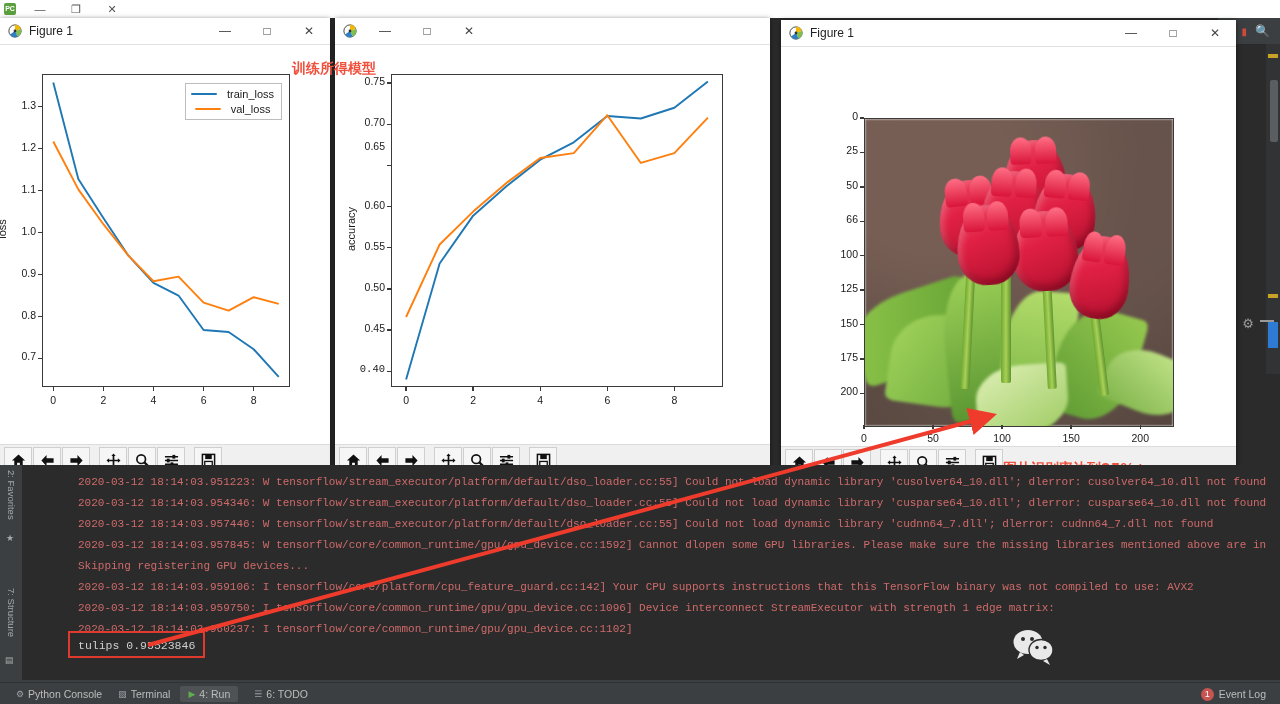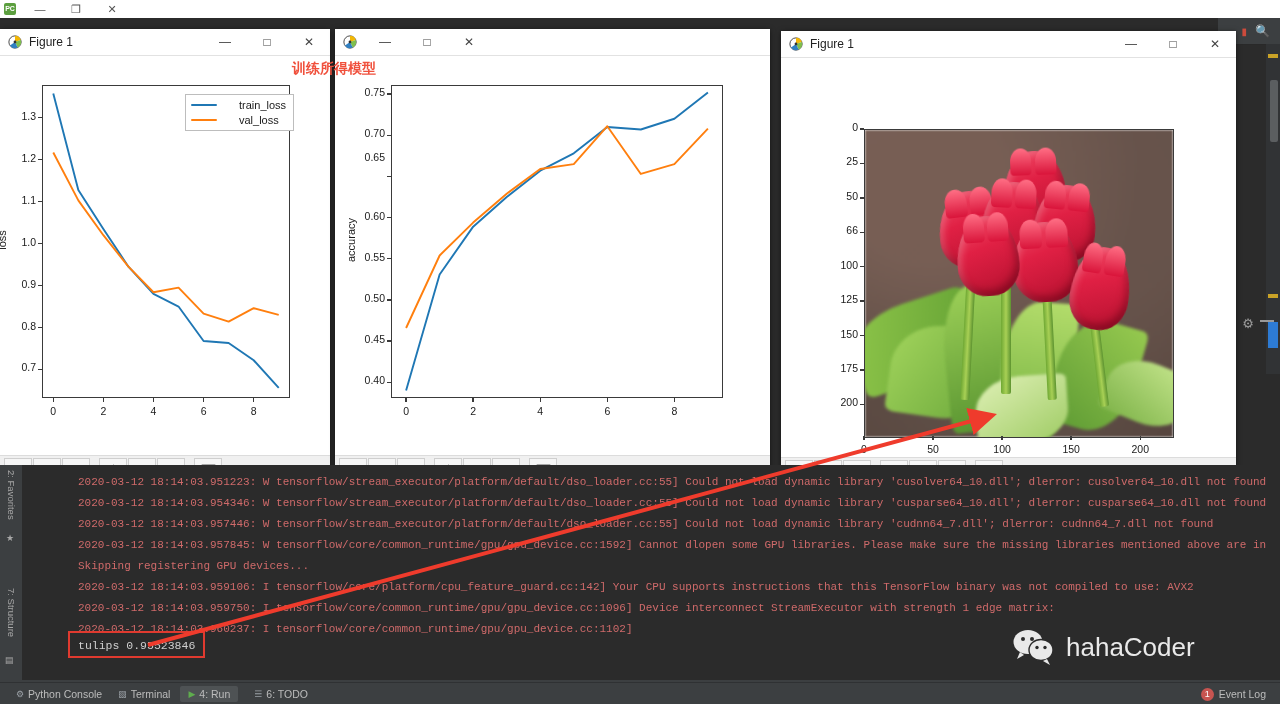--- a/index.html
+++ b/index.html
@@ -48,21 +48,21 @@
     position:absolute;right:2px;top:36px;width:8px;height:62px;background:#5b5e60;border-radius:2px;
   }
   #ide-gear{
     position:absolute;right:26px;top:316px;font-size:13px;color:#9a9a9a;
   }
   #ide-minus{
     position:absolute;right:6px;top:320px;width:14px;height:2px;background:#9a9a9a;
   }
 
   
-  .figwin{position:absolute;background:#fef9c3;box-shadow:0 1px 5px rgba(0,0,0,.55);margin-top:11px;}
+  .figwin{position:absolute;background:#fef9c3;box-shadow:0 1px 5px rgba(0,0,0,.55);}
   .figwin .titlebar{
     height:26px;background:#ffffff;border-bottom:1px solid #e2e2e2;
     display:flex;align-items:center;padding-left:8px;
   }
   .figwin .titlebar .mpl-icon{
     width:14px;height:14px;margin-right:7px;flex:0 0 auto;
   }
   .figwin .titlebar .t-txt{font-size:12px;color:#222;flex:1 1 auto;white-space:nowrap;}
   .figwin .titlebar .ctrl{
     width:42px;height:26px;line-height:26px;text-align:center;font-size:12px;color:#444;
@@ -83,21 +83,21 @@
     position:absolute;font-size:11px;color:#1a1a1a;
     transform-origin:center center;transform:rotate(-90deg);white-space:nowrap;
   }
   .tick-y{position:absolute;font-size:10.5px;color:#1a1a1a;text-align:right;white-space:nowrap;}
   .tick-x{position:absolute;font-size:10.5px;color:#1a1a1a;text-align:center;white-space:nowrap;}
   .tickmark{position:absolute;background:#3a3a3a;}
   .legendbox{
     position:absolute;background:#fff;border:1px solid #bdbdbd;
     padding:4px 7px 4px 5px;display:flex;flex-direction:column;gap:3px;
   }
-  .legendbox .lgrow{display:flex;align-items:center;gap:22px;}
+  .legendbox .lgrow{display:flex;align-items:center;gap:10px;justify-content:center;}
   .legendbox .lgline{width:26px;height:2.3px;border-radius:1px;}
   .legendbox .lgtxt{font-size:11px;color:#1a1a1a;white-space:nowrap;}
 
   
   #flower-img{position:absolute;border:1px solid #3a3a3a;overflow:hidden;}
   .fl-bg{position:absolute;inset:0;
      background:
        radial-gradient(circle at 20% 18%, rgba(120,95,85,.95) 0 22%, rgba(0,0,0,0) 60%),
        radial-gradient(circle at 78% 30%, rgba(104,84,76,.9) 0 24%, rgba(0,0,0,0) 62%),
        radial-gradient(circle at 46% 72%, rgba(96,80,72,.85) 0 28%, rgba(0,0,0,0) 64%),
@@ -318,21 +318,21 @@
   </div>
   <div class="canvas" style="height:399px;">
     <div class="axes-frame" id="ax2" style="left:56px;top:29px;width:332px;height:313px;"></div>
     <svg id="svg2" style="position:absolute;left:56px;top:29px;" width="332" height="313">
         <polyline points="15.09,305.59 48.63,189.45 82.16,141.67 115.70,112.02 149.23,85.66 182.77,68.37 216.30,42.01 249.84,44.48 283.37,33.77 316.91,7.41" fill="none" stroke="#1f77b4" stroke-width="1.9" stroke-linejoin="round"></polyline>
         <polyline points="15.09,242.99 48.63,170.50 82.16,137.56 115.70,108.73 149.23,84.02 182.77,79.07 216.30,41.18 249.84,88.96 283.37,79.07 316.91,43.66" fill="none" stroke="#ff7f0e" stroke-width="1.9" stroke-linejoin="round"></polyline>
       </svg>
     <div class="ylab" id="ylab2" style="left: -14px; top: 177.5px; width: 60px; text-align: center;">accuracy</div>
 
     <div id="ticks2">
-        <div class="tick-y" style="left: 12px; top: 318.35px; width: 38px;">0.40</div>
+        <div class="tick-y" style="left: 12px; top: 318.35px; width: 38px; font-family: Liberation Mono, monospace;">0.40</div>
         <div class="tickmark" style="left: 52px; top: 325.65px; width: 4px; height: 1.4px;"></div>
         <div class="tick-y" style="left: 12px; top: 277.166px; width: 38px;">0.45</div>
         <div class="tickmark" style="left: 52px; top: 284.466px; width: 4px; height: 1.4px;"></div>
         <div class="tick-y" style="left: 12px; top: 235.982px; width: 38px;">0.50</div>
         <div class="tickmark" style="left: 52px; top: 243.282px; width: 4px; height: 1.4px;"></div>
         <div class="tick-y" style="left: 12px; top: 194.797px; width: 38px;">0.55</div>
         <div class="tickmark" style="left: 52px; top: 202.097px; width: 4px; height: 1.4px;"></div>
         <div class="tick-y" style="left: 12px; top: 153.613px; width: 38px;">0.60</div>
         <div class="tickmark" style="left: 52px; top: 160.913px; width: 4px; height: 1.4px;"></div>
         <div class="tick-y" style="left: 12px; top: 95px; width: 38px;">0.65</div>
@@ -587,21 +587,20 @@
   <svg width="44" height="38" viewBox="0 0 44 38">
     <ellipse cx="16" cy="14" rx="14.5" ry="12" fill="#e9e9e9"></ellipse>
     <path d="M8 24 L5 31 L12 27 Z" fill="#e9e9e9"></path>
     <circle cx="11" cy="11" r="2" fill="#2b2b2b"></circle>
     <circle cx="20" cy="11" r="2" fill="#2b2b2b"></circle>
     <ellipse cx="29" cy="22" rx="12" ry="10.5" fill="#e9e9e9" stroke="#2b2b2b" stroke-width="1.4"></ellipse>
     <path d="M35 31 L38 37 L31 33 Z" fill="#e9e9e9"></path>
     <circle cx="25" cy="19.5" r="1.7" fill="#2b2b2b"></circle>
     <circle cx="33" cy="19.5" r="1.7" fill="#2b2b2b"></circle>
   </svg>
-  <span class="wmtxt">hahaCoder</span>
 </div>
 
 <div id="statusbar">
   <div class="sb-item">
     <span class="sb-ic">⚙</span>
     <span>Python Console</span>
   </div>
   <div class="sb-item">
     <span class="sb-ic">▧</span>
     <span>Terminal</span>

